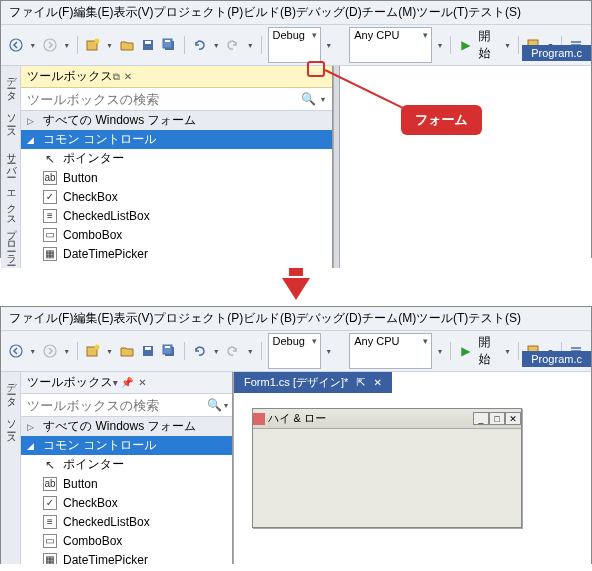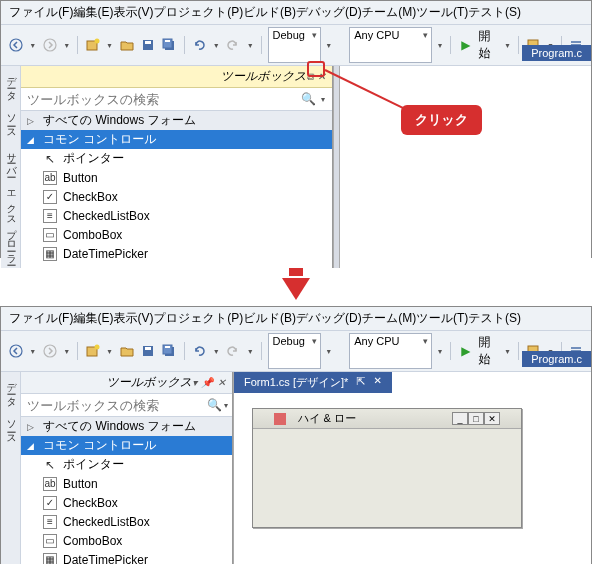--- a/index.html
+++ b/index.html
@@ -14,40 +14,40 @@
   .combo { height: 36px; border: 1px solid #aab4c4; background: #fff; font-size: 11px; padding: 1px 14px 1px 4px; position: relative; }
   .combo::after { content: "▾"; position: absolute; right: 3px; top: 2px; font-size: 9px; color: #555; }
   .combo.debug { width: 58px; }
   .combo.cpu { width: 92px; margin-left: 12px; }
   .play { color: #2e9e2e; font-size: 12px; }
   .body-row { display: flex; height: 202px; position: relative; }
   .vstrip { width: 20px; background: #e8ecf2; writing-mode: vertical-rl; text-orientation: upright; font-size: 10px; padding: 4px 2px; border-right: 1px solid #ccd4e0; color: #333; letter-spacing: 1px; }
   .toolbox { background: #fff; border-right: 1px solid #999; display: flex; flex-direction: column; }
   .toolbox.wide { width: 312px; }
   .toolbox.narrow { width: 212px; }
-  .tbx-title { background: #fff6c6; padding: 2px 6px; font-size: 12px; display: flex; align-items: center; justify-content: flex-end; border-bottom: 1px solid #d8ce90; font-style: italic; }
+  .tbx-title { background: #fff6c6; padding: 2px 6px; font-size: 12px; display: flex; align-items: center; justify-content: flex-start; border-bottom: 1px solid #d8ce90; }
   .tbx-title.blue { background: #eef2f6; border-bottom: 1px solid #ccd4e0; }
   .pin-icons { display: flex; gap: 4px; align-items: center; font-size: 10px; color: #555; }
   .tbx-search { display: flex; align-items: center; padding: 1px 4px; border-bottom: 1px solid #ccd4e0; }
   .tbx-search input { flex: 1; border: none; background: transparent; font-size: 13px; color: #888; padding: 2px; outline: none; }
   .mag { font-size: 12px; color: #666; padding: 0 2px; }
   .tree { font-size: 12px; overflow: hidden; flex: 1; }
   .tree-row { display: flex; align-items: center; padding: 1px 6px; gap: 6px; height: 19px; }
   .tree-row.group { background: #e8ecf2; }
   .tree-row.sel { background: #2a7bd4; color: #fff; }
   .tri { font-size: 9px; width: 10px; color: #555; }
   .tree-row.sel .tri { color: #fff; }
   .ico { width: 14px; height: 14px; display: flex; align-items: center; justify-content: center; font-size: 10px; border: 1px solid #888; background: #fff; color: #333; }
   .ico.cursor { border: none; font-size: 12px; }
   .design-area { flex: 1; background: #fff; position: relative; border-left: 1px solid #aaa; }
   .statusbar { position: absolute; right: 0; top: 0; background: #3a5fa0; color: #fff; font-size: 11px; padding: 2px 9px; }
-  .doc-tab { position: absolute; left: 0; top: 0; background: #3a5fa0; color: #fff; font-size: 11px; padding: 3px 10px; display: flex; gap: 8px; }
+  .doc-tab { position: absolute; left: 0; top: 0; background: #3a5fa0; color: #fff; font-size: 11px; padding: 3px 10px; display: flex; gap: 8px; align-items: center; }
   .doc-tab .x { font-size: 10px; }
   .form-win { position: absolute; left: 18px; top: 36px; width: 270px; height: 120px; background: #e8e8e0; border: 1px solid #888; box-shadow: 1px 1px 0 #aaa; }
-  .form-titlebar { background: linear-gradient(#e8e8e0,#d8d8d0); padding: 2px 21px; font-size: 11px; display: flex; align-items: center; gap: 12px; border-bottom: 1px solid #aaa; }
+  .form-titlebar { background: linear-gradient(#e8e8e0,#d8d8d0); padding: 2px 0; font-size: 11px; display: flex; align-items: center; gap: 3px; border-bottom: 1px solid #aaa; }
   .form-titlebar .wbtns { margin-left: auto; display: flex; gap: 0; }
   .wbtn { width: 16px; height: 13px; border: 1px solid #888; background: #eee; font-size: 9px; display: flex; align-items: center; justify-content: center; }
   .callout { position: absolute; background: #d62f2f; color: #fff; padding: 6px 14px; border-radius: 6px; font-size: 13px; font-weight: bold; }
   .callout-line { position: absolute; background: #d62f2f; height: 2px; transform-origin: left center; }
   .pin-highlight { position: absolute; border: 2px solid #d62f2f; border-radius: 3px; width: 18px; height: 16px; }
   .arrow-down { width: 0; height: 0; border-left: 14px solid transparent; border-right: 14px solid transparent; border-top: 22px solid #d62f2f; margin: 6px auto; position: relative; }
   .arrow-stem { width: 14px; height: 14px; background: #d62f2f; margin: 4px auto -4px; }
   svg.icon { width: 14px; height: 14px; }
 </style>
 </head>
@@ -209,21 +209,21 @@
       </div>
     </div>
 
     <div class="design-area">
       <div style="position:absolute;left:0;top:0;bottom:0;width:6px;background:#d8dce4;border-right:1px solid #aaa"></div>
     </div>
   </div>
 
   <div class="pin-highlight" style="left:306px; top:60px"></div>
   <div class="callout-line" style="left:324px; top:68px; width:90px; transform:rotate(26deg)"></div>
-  <div class="callout" style="left:400px; top:104px">クリック</div>
+  <div class="callout" style="left:400px; top:104px">フォーム</div>
 </div>
 
 <div>
   <div class="arrow-stem"></div>
   <div class="arrow-down"></div>
 </div>
 
 <div class="panel" style="height:258px">
 
   <div class="menubar">

